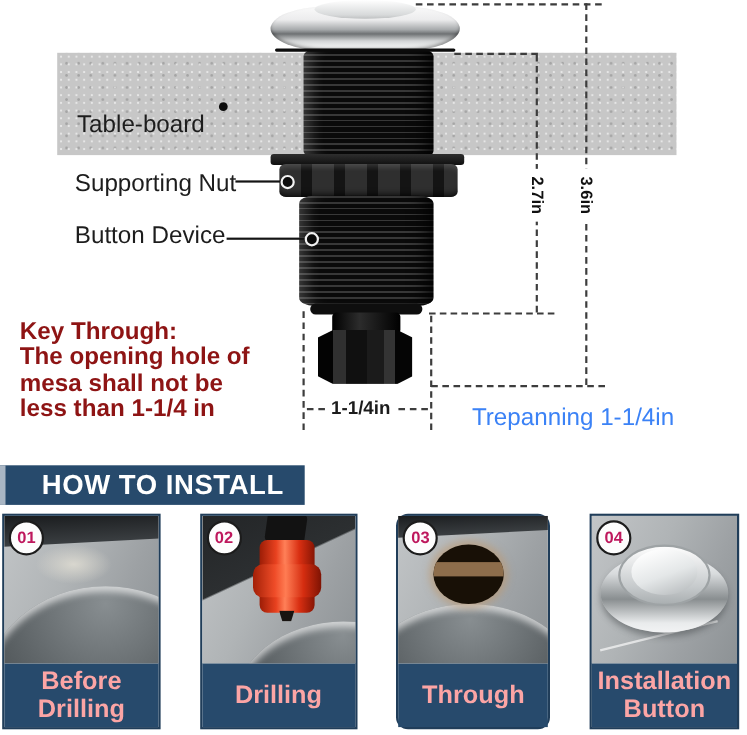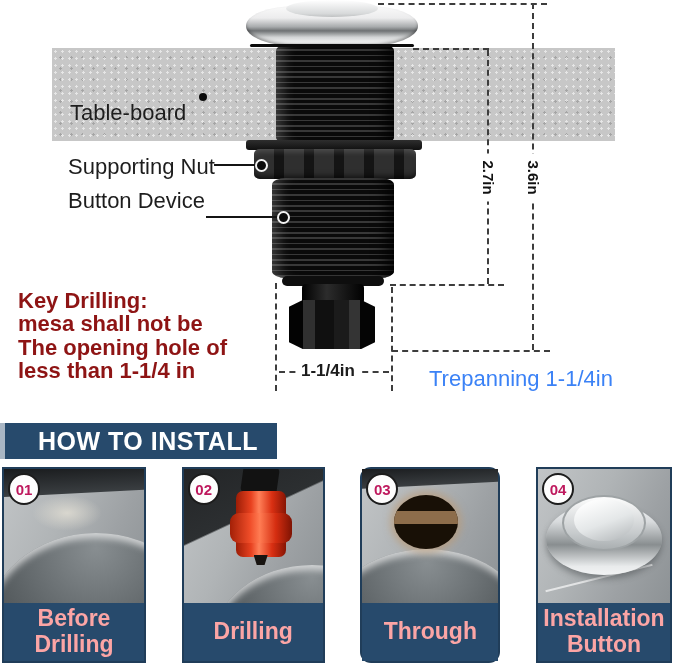--- a/index.html
+++ b/index.html
@@ -133,28 +133,28 @@
 <div class="abs dim-small" style="left:296px;top:361px;">1-1/4in</div>
 <div class="abs trepanning" style="left:429px;top:366px;">Trepanning 1-1/4in</div>
 
 <div class="abs callout" style="left:70px;top:100px;">Table-board</div>
 <div class="abs dot" style="left:199px;top:93px;width:8px;height:8px;"></div>
 
 <div class="abs callout" style="left:68px;top:154px;">Supporting Nut</div>
 <div class="abs leader" style="left:214px;top:164px;width:44px;"></div>
 <div class="abs dot-ringed" style="left:255px;top:159px;width:9px;height:9px;"></div>
 
-<div class="abs callout" style="left:68px;top:188px;">Button Device</div>
+<div class="abs callout" style="left:68px;top:201px;">Button Device</div>
 <div class="abs leader" style="left:206px;top:216px;width:72px;"></div>
 <div class="abs dot-ringed" style="left:277px;top:211px;width:9px;height:9px;"></div>
 
 <div class="abs reminder">
-  <div>Key Drilling:</div>
+  <div>Key Through:</div>
+  <div>The opening hole of</div>
   <div>mesa shall not be</div>
-  <div>The opening hole of</div>
   <div>less than 1-1/4 in</div>
 </div>
 
 <div class="abs banner">
   <span class="banner-title">HOW TO INSTALL</span>
 </div>
 
 <div class="abs cards">
 
   <div class="card">

